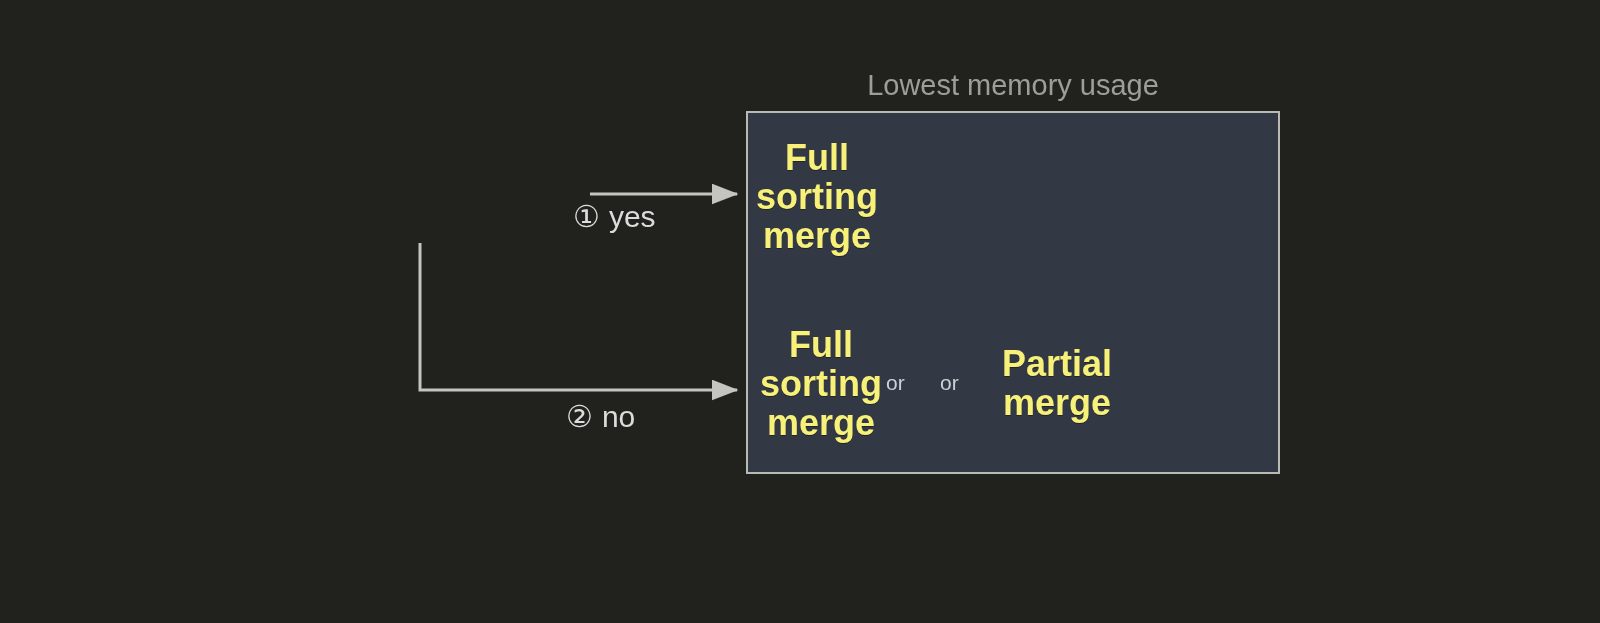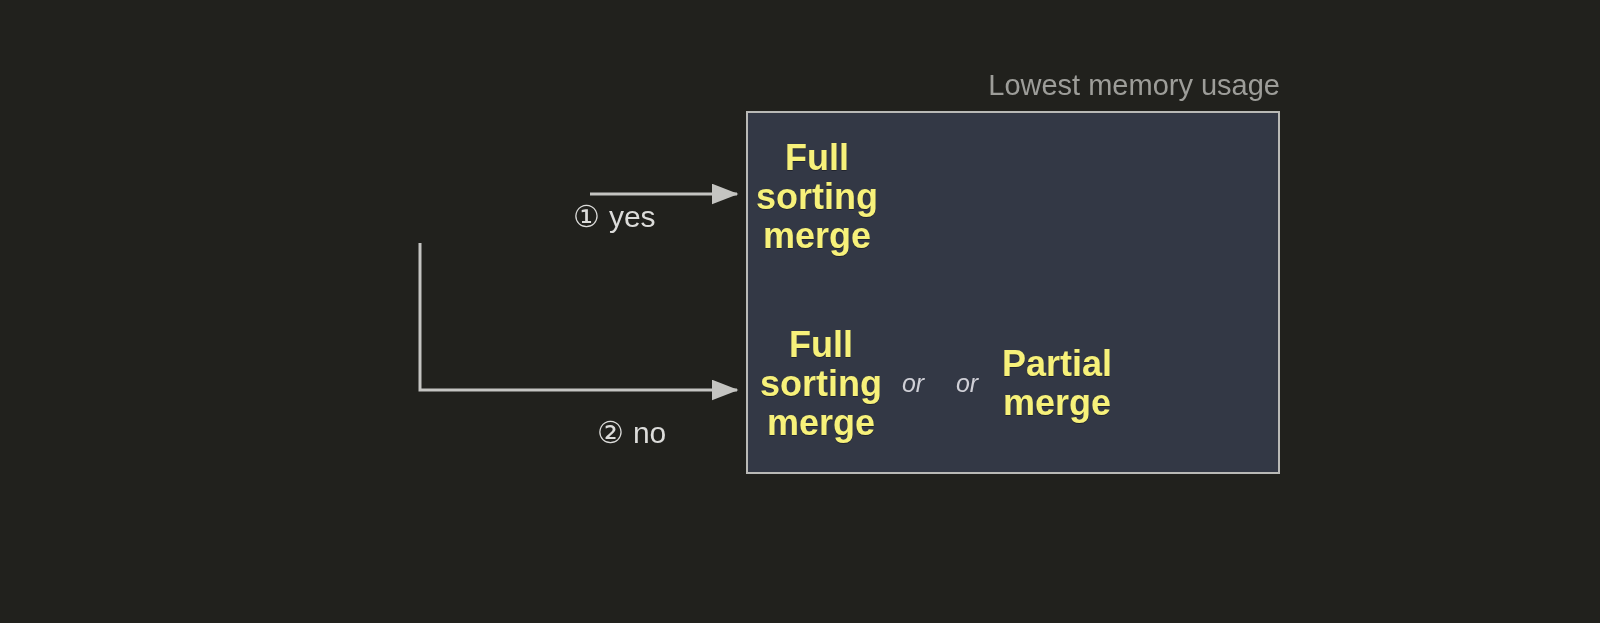--- a/index.html
+++ b/index.html
@@ -41,21 +41,21 @@
     color: #dcdcda;
     font-size: 30px;
     line-height: 34px;
     white-space: nowrap;
   }
   .branch-label .marker {
     display: inline-block;
     margin-right: 9px;
   }
   #label-yes { left: 573px; top: 200px; }
-  #label-no  { left: 597px; top: 400px; margin-top: 16px; }
+  #label-no  { left: 566px; top: 400px; }
 
   
   #connectors {
     position: absolute;
     left: 0;
     top: 0;
     width: 1600px;
     height: 623px;
     pointer-events: none;
   }
@@ -64,21 +64,21 @@
   .caption {
     position: absolute;
     width: 534px;
     left: 746px;
     text-align: center;
     color: #9d9d99;
     font-size: 29px;
     line-height: 34px;
     white-space: nowrap;
   }
-  #caption-top    { top: 68px; text-align: right; }
+  #caption-top    { top: 68px; }
   #caption-bottom { top: 482px; }
 
   
   #panel {
     position: absolute;
     left: 746px;
     top: 111px;
     width: 534px;
     height: 363px;
     box-sizing: border-box;
@@ -115,26 +115,25 @@
     white-space: pre-line;
     text-shadow: 0 1px 0 rgba(0,0,0,0.35);
   }
   #strategy-top        { width: 122px; }
   #strategy-fsm-bottom { width: 130px; }
   #strategy-grace      { width: 118px; }
   #strategy-partial    { width: 126px; }
 
   .or-sep {
     color: #cfcfd6;
-    font-size: 25px;
+    font-size: 21px;
     line-height: 34px;
-    text-align: center;
+    text-align: left;
     width: 54px;
     flex: none;
-    font-style: italic;
   }
 </style>
 </head>
 <body>
 
 <div id="canvas">
 
 
   <svg id="connectors" viewBox="0 0 1600 623" xmlns="http://www.w3.org/2000/svg">
     <defs>

